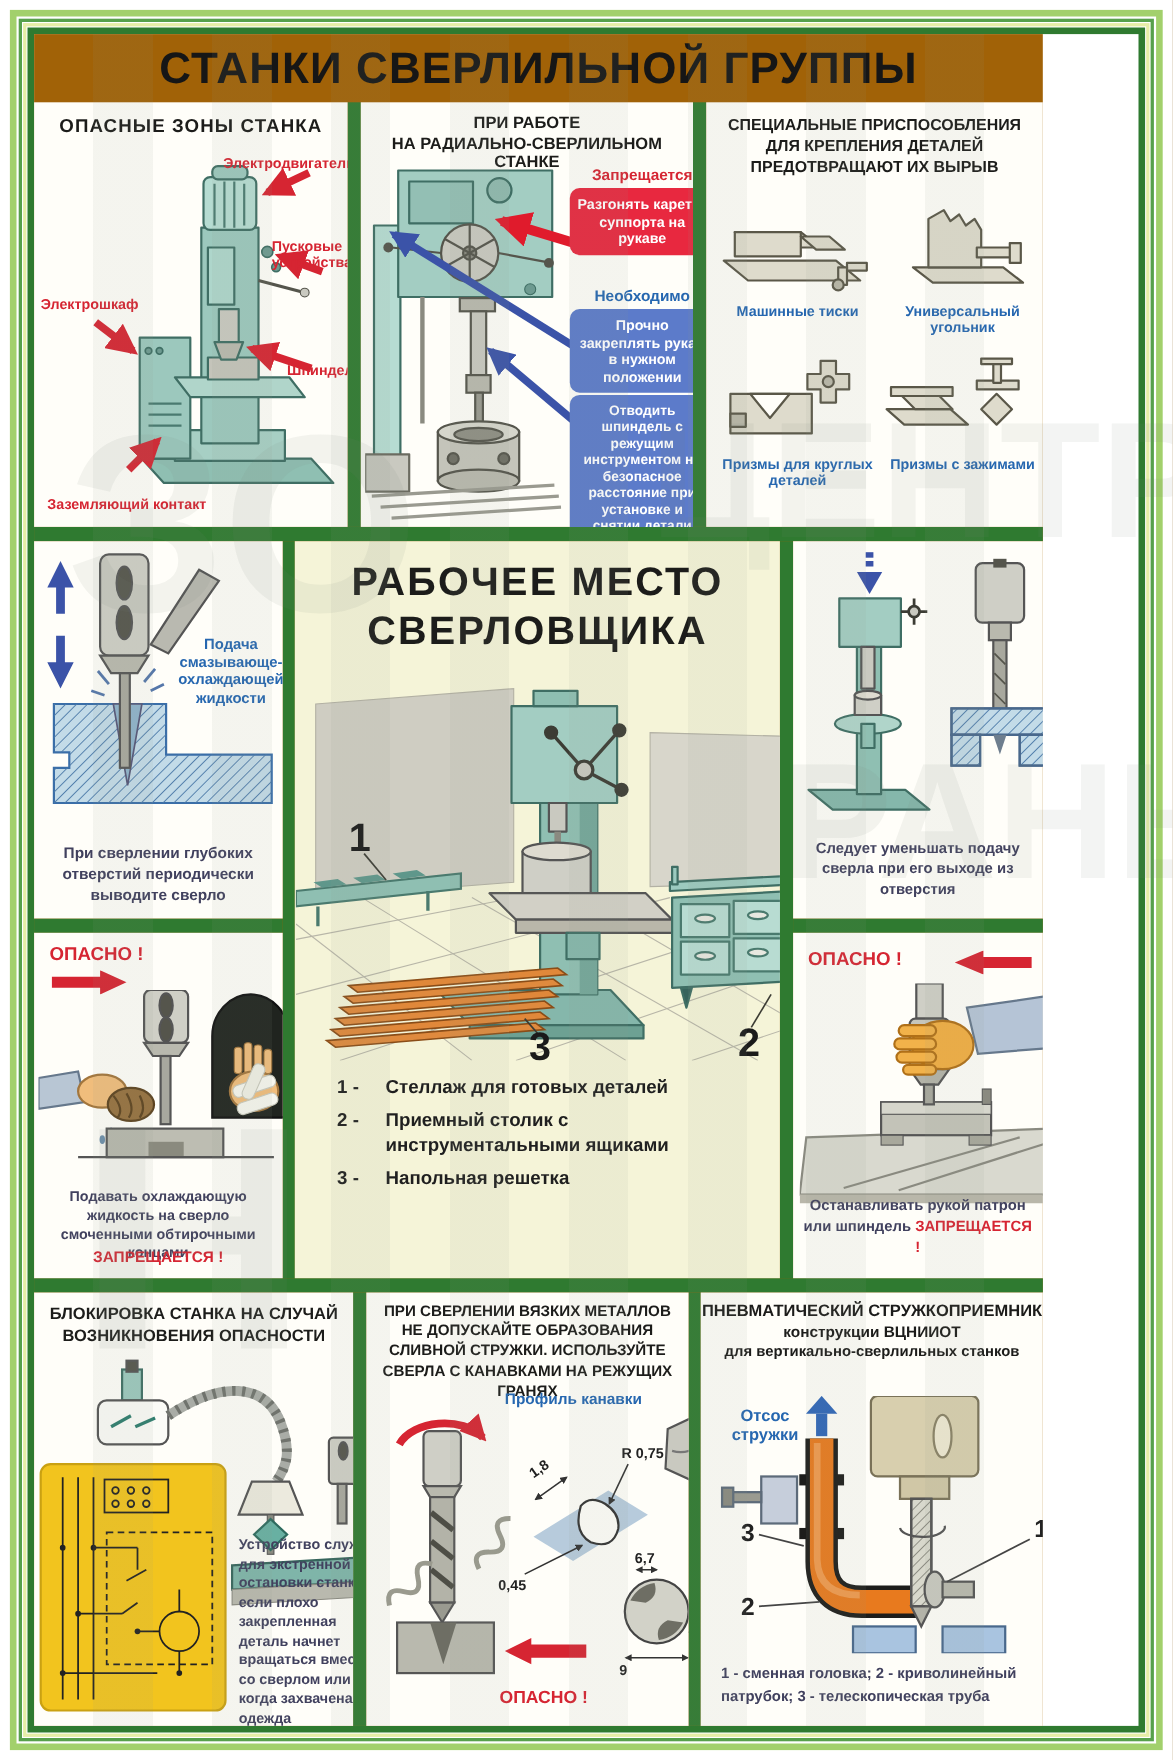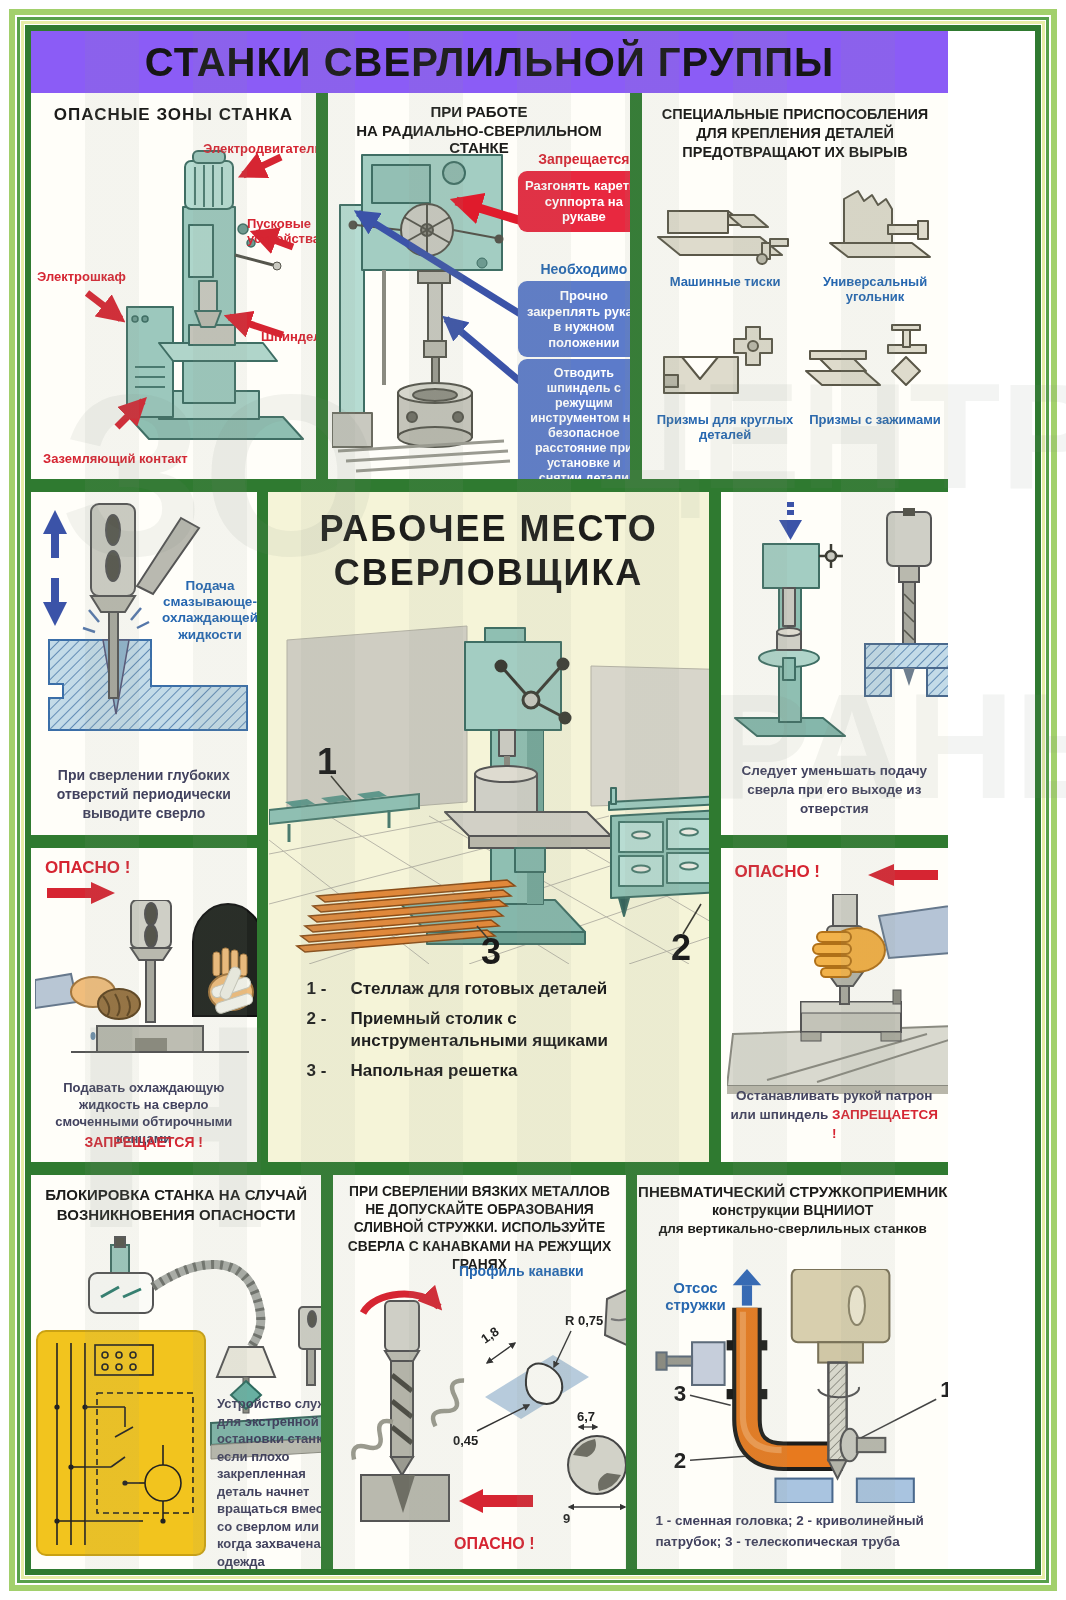--- a/index.html
+++ b/index.html
@@ -6,21 +6,21 @@
     --gd:#2f7a30; --red:#d62532; --redbox:#e8283f; --blue:#2667b0; --bluebox:#5c7bca;
     --navy:#41415e; --teal:#9cc8bd; --tealdk:#3f6e64; --cream:#f5f4d8; --ink:#1c1c1a;
   }
   html,body{margin:0;padding:0;background:#e9e9e4;}
   .poster{position:relative;width:1066px;height:1600px;background:#ffffff;overflow:hidden;
           font-family:"Liberation Sans",sans-serif;}
   .f1{position:absolute;inset:9px;border:6px solid #a2d06c;}
   .f2{position:absolute;inset:17px;border:3px solid #57a04b;}
   .f3{position:absolute;inset:21px;border:3px solid #e6eda6;}
   .f4{position:absolute;inset:25px;border:6px solid #2f7a30;}
-  .content{position:absolute;left:31px;top:31px;width:917px;height:1538px;background:#8b5cf6;}
+  .content{position:absolute;left:31px;top:31px;width:917px;height:1538px;background:#a16207;}
   .title{height:62px;display:flex;align-items:center;justify-content:center;
          font-size:40px;font-weight:800;letter-spacing:1px;color:#161616;}
   .row{display:flex;}
   .vbar{width:13px;background:var(--gd);}
   .hbar{height:13px;background:var(--gd);}
   .col{display:flex;flex-direction:column;}
   .panel{position:relative;background:#fffef9;overflow:hidden;}
   .panel.cream{background:var(--cream);}
   .h{position:absolute;left:0;right:0;text-align:center;font-weight:bold;color:var(--ink);}
   .redlbl{color:var(--red);font-weight:bold;}

